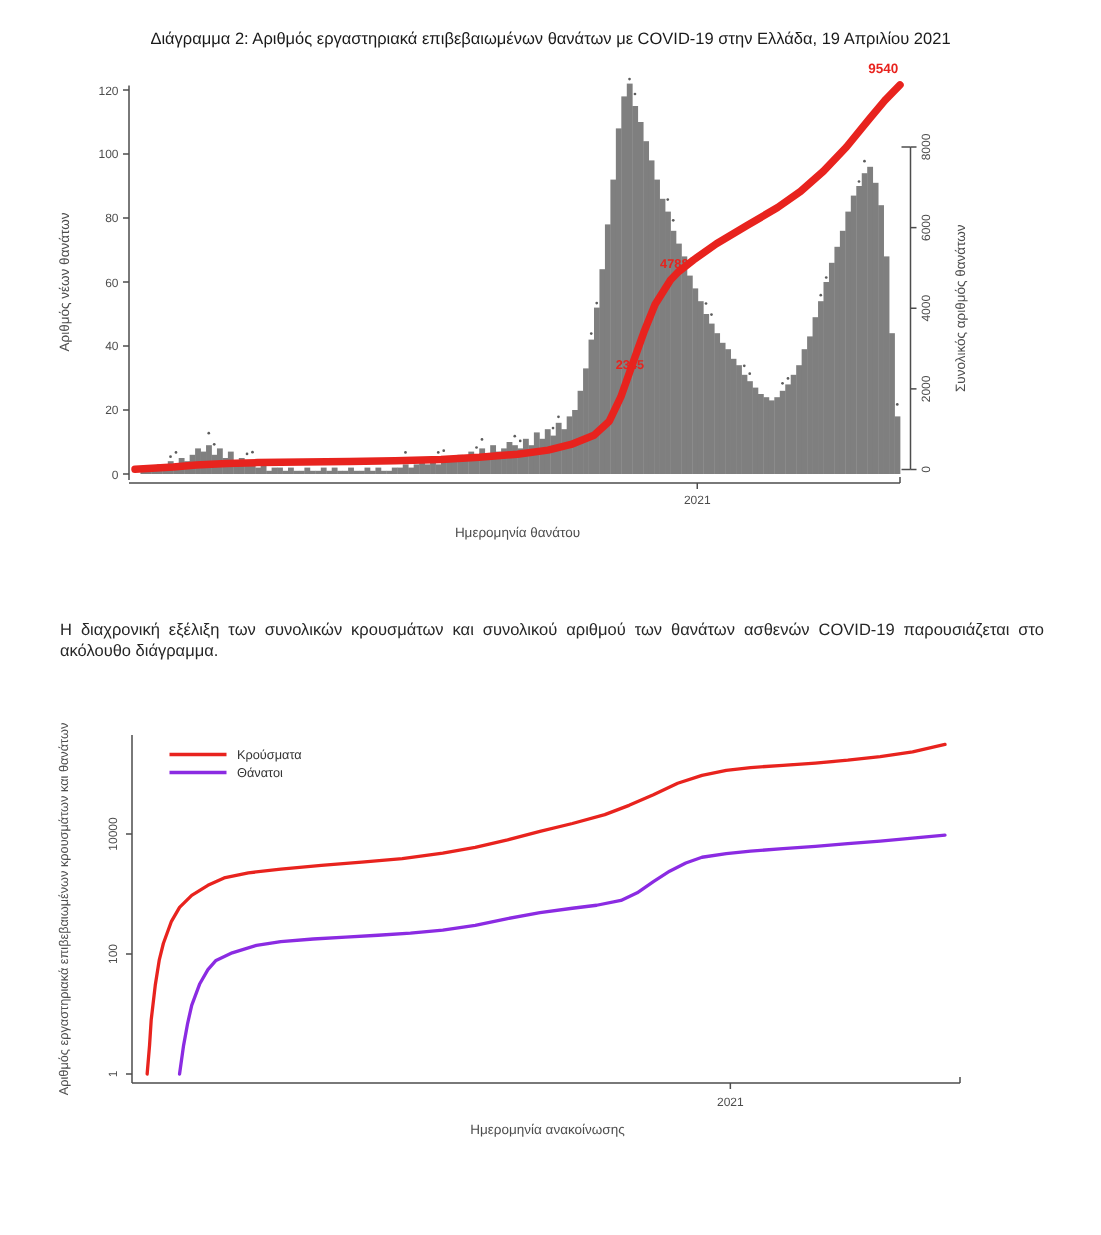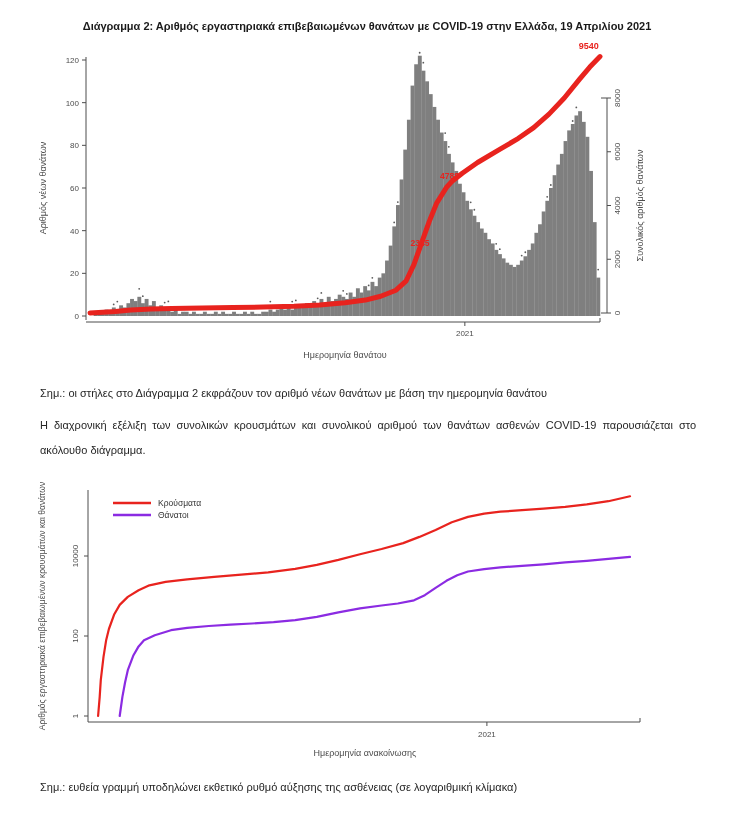--- a/index.html
+++ b/index.html
@@ -2,33 +2,33 @@
 <html><head>
 <meta charset="utf-8">
 <style>
   html,body{margin:0;padding:0;background:#ffffff;}
   .page{
     position:relative;width:734px;height:823px;background:#ffffff;overflow:hidden;
     font-family:"Liberation Sans","DejaVu Sans",sans-serif;color:#1f1f1f;
   }
   .chart-title{
     position:absolute;left:0;width:734px;text-align:center;
-    font-size:11px;font-weight:bold;color:#1a1a1a;
+    font-size:11px;font-weight:normal;color:#1a1a1a;
   }
   #title1{top:20px;}
   #title2{top:459px;}
   .note{
     position:absolute;left:40px;width:656px;
     font-size:11px;color:#262626;
   }
   #note1{top:387px;}
   #note2{top:781px;}
   #paragraph{
     position:absolute;left:40px;top:413px;width:656px;
-    font-size:11px;color:#262626;text-align:justify;line-height:25px;
+    font-size:11px;color:#262626;text-align:justify;line-height:14px;
   }
   svg{position:absolute;left:0;display:block;}
   #chart1{top:30px;height:350px;width:734px;}
   #chart2{top:468px;height:310px;width:734px;}
 </style>
 </head>
 <body>
 
 <div class="page">
   <div class="chart-title" id="title1">Διάγραμμα 2: Αριθμός εργαστηριακά επιβεβαιωμένων θανάτων με COVID-19 στην Ελλάδα, 19 Απριλίου 2021</div>
@@ -237,21 +237,20 @@
       <rect x="585.43" y="136.80" width="3.89" height="179.20" fill="#7f7f7f"></rect>
       <rect x="589.07" y="170.93" width="3.89" height="145.07" fill="#7f7f7f"></rect>
       <rect x="592.71" y="222.13" width="3.89" height="93.87" fill="#7f7f7f"></rect>
       <rect x="596.36" y="277.60" width="3.89" height="38.40" fill="#7f7f7f"></rect>
       <circle cx="598.18" cy="269.60" r="0.9" fill="#5c5c5c"></circle>
       <text x="419.97" y="246.125" font-size="8.5" fill="#e8231e" text-anchor="middle" font-family="&quot;Liberation Sans&quot;,&quot;DejaVu Sans&quot;,sans-serif" font-weight="bold">2345</text>
       <text x="449.54999999999995" y="178.9375" font-size="8.5" fill="#e8231e" text-anchor="middle" font-family="&quot;Liberation Sans&quot;,&quot;DejaVu Sans&quot;,sans-serif" font-weight="bold">4788</text>
       <polyline points="90.0,312.9 115.5,311.4 130.8,310.0 151.2,309.0 171.6,308.4 202.2,308.0 232.8,307.6 263.4,307.1 294.0,306.3 319.5,304.9 345.0,302.8 365.4,300.1 380.7,296.3 396.0,290.2 406.2,280.8 413.9,264.6 421.5,243.1 429.2,221.6 436.8,202.8 447.0,186.7 452.1,181.3 462.3,173.3 477.6,162.5 498.0,150.4 518.4,138.3 533.7,127.6 549.0,114.1 564.3,98.0 579.6,79.2 589.8,67.1 600.0,56.6" fill="none" stroke="#e8231e" stroke-width="5" stroke-linejoin="round" stroke-linecap="round"></polyline>
       <text x="588.78" y="48.59375" font-size="9" fill="#e8231e" text-anchor="middle" font-family="&quot;Liberation Sans&quot;,&quot;DejaVu Sans&quot;,sans-serif" font-weight="bold">9540</text>
     </svg>
-  <div class="note" id="note1">Σημ.: οι στήλες στο Διάγραμμα 2 εκφράζουν τον αριθμό νέων θανάτων με βάση την ημερομηνία θανάτου</div>
   <div id="paragraph">Η διαχρονική εξέλιξη των συνολικών κρουσμάτων και συνολικού αριθμού των θανάτων ασθενών COVID-19 παρουσιάζεται στο ακόλουθο διάγραμμα.</div>
   <svg id="chart2" viewBox="0 468 734 310">
       <line x1="88" y1="490" x2="88" y2="722" stroke="#4d4d4d" stroke-width="1"></line>
       <line x1="84" y1="716" x2="88" y2="716" stroke="#4d4d4d" stroke-width="1"></line>
       <text x="78" y="716" font-size="8" fill="#4d4d4d" text-anchor="middle" font-family="&quot;Liberation Sans&quot;,&quot;DejaVu Sans&quot;,sans-serif" transform="rotate(-90 78 716)">1</text>
       <line x1="84" y1="636" x2="88" y2="636" stroke="#4d4d4d" stroke-width="1"></line>
       <text x="78" y="636" font-size="8" fill="#4d4d4d" text-anchor="middle" font-family="&quot;Liberation Sans&quot;,&quot;DejaVu Sans&quot;,sans-serif" transform="rotate(-90 78 636)">100</text>
       <line x1="84" y1="556" x2="88" y2="556" stroke="#4d4d4d" stroke-width="1"></line>
       <text x="78" y="556" font-size="8" fill="#4d4d4d" text-anchor="middle" font-family="&quot;Liberation Sans&quot;,&quot;DejaVu Sans&quot;,sans-serif" transform="rotate(-90 78 556)">10000</text>
       <text x="45" y="606" font-size="8.5" fill="#4d4d4d" text-anchor="middle" font-family="&quot;Liberation Sans&quot;,&quot;DejaVu Sans&quot;,sans-serif" transform="rotate(-90 45 606)">Αριθμός εργαστηριακά επιβεβαιωμένων κρουσμάτων και θανάτων</text>
@@ -260,14 +259,13 @@
       <line x1="486.9" y1="722" x2="486.9" y2="726" stroke="#4d4d4d" stroke-width="1"></line>
       <text x="486.9" y="737" font-size="8" fill="#4d4d4d" text-anchor="middle" font-family="&quot;Liberation Sans&quot;,&quot;DejaVu Sans&quot;,sans-serif">2021</text>
       <text x="365" y="756" font-size="9" fill="#4d4d4d" text-anchor="middle" font-family="&quot;Liberation Sans&quot;,&quot;DejaVu Sans&quot;,sans-serif">Ημερομηνία ανακοίνωσης</text>
       <polyline points="98.1,716.0 99.7,696.9 100.8,679.9 103.5,656.9 106.2,639.9 108.9,629.0 114.3,614.2 119.7,604.9 127.8,596.9 138.6,590.2 149.4,585.3 165.6,581.9 187.2,579.4 214.2,576.9 241.2,574.7 268.2,572.4 295.2,568.8 316.8,564.9 338.4,559.9 360.0,554.3 381.6,549.0 403.2,543.1 419.4,536.9 435.6,529.9 451.8,522.2 468.0,516.9 484.2,513.6 500.4,511.7 522.0,510.2 543.6,508.7 565.2,506.8 586.8,504.4 608.4,501.2 630.0,496.3" fill="none" stroke="#e8231e" stroke-width="2.2" stroke-linejoin="round" stroke-linecap="round"></polyline>
       <polyline points="119.7,716.0 122.4,696.9 125.1,682.2 127.8,670.2 133.2,655.8 138.6,646.4 144.0,640.3 154.8,635.2 171.0,630.2 187.2,627.8 208.8,626.0 230.4,624.7 252.0,623.5 273.6,622.1 295.2,620.1 316.8,616.9 338.4,612.4 360.0,608.4 381.6,605.5 397.8,603.5 414.0,600.3 424.8,595.2 435.6,587.8 446.4,580.8 457.2,575.3 468.0,571.5 484.2,569.1 500.4,567.4 522.0,565.8 543.6,564.3 565.2,562.4 586.8,560.8 608.4,558.8 630.0,556.8" fill="none" stroke="#8b2be2" stroke-width="2.2" stroke-linejoin="round" stroke-linecap="round"></polyline>
       <line x1="113" y1="503" x2="151" y2="503" stroke="#e8231e" stroke-width="2.4"></line>
       <text x="158" y="506" font-size="8.5" fill="#333333" text-anchor="start" font-family="&quot;Liberation Sans&quot;,&quot;DejaVu Sans&quot;,sans-serif">Κρούσματα</text>
       <line x1="113" y1="515" x2="151" y2="515" stroke="#8b2be2" stroke-width="2.4"></line>
       <text x="158" y="518" font-size="8.5" fill="#333333" text-anchor="start" font-family="&quot;Liberation Sans&quot;,&quot;DejaVu Sans&quot;,sans-serif">Θάνατοι</text>
     </svg>
-  <div class="note" id="note2">Σημ.: ευθεία γραμμή υποδηλώνει εκθετικό ρυθμό αύξησης της ασθένειας (σε λογαριθμική κλίμακα)</div>
 </div>
 
 </body></html>

